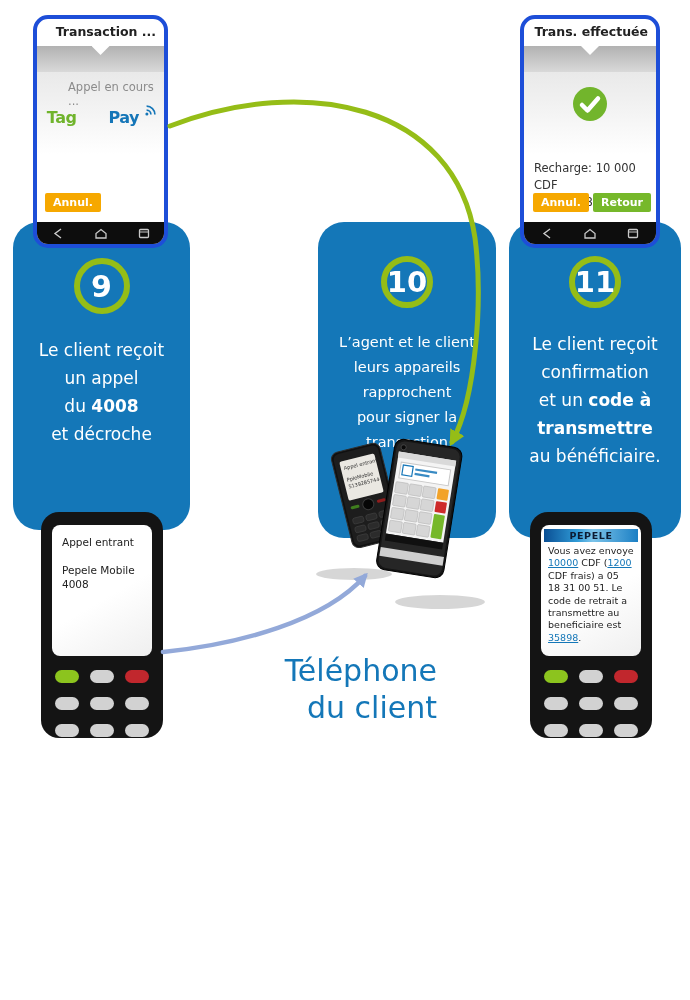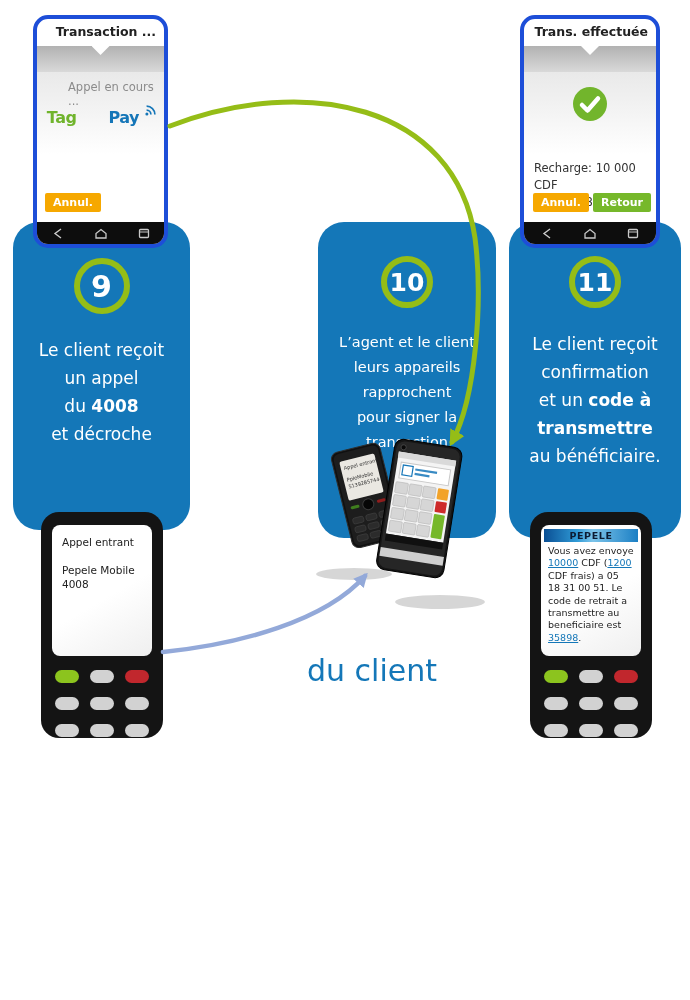--- a/index.html
+++ b/index.html
@@ -7,21 +7,21 @@
           font-family:"DejaVu Sans","Liberation Sans",sans-serif;}
 
   
   .card{position:absolute;background:#1477b8;border-radius:26px;color:#fff;text-align:center;z-index:1;}
   #card9{left:13px;top:222px;width:177px;height:308px;}
   #card10{left:318px;top:222px;width:178px;height:316px;}
   #card11{left:509px;top:222px;width:172px;height:316px;}
   .badge{box-sizing:border-box;width:56px;height:56px;border:6px solid #95bd17;border-radius:50%;
          margin:36px auto 22px;display:flex;align-items:center;justify-content:center;
          font-weight:bold;font-size:30px;color:#fff;}
-  #card10 .badge,#card11 .badge{width:52px;height:52px;font-size:25px;margin:34px auto 22px;}
+  #card10 .badge,#card11 .badge{width:52px;height:52px;font-size:29px;margin:34px auto 22px;}
   .step-text{padding:0 4px;}
   .step-text .ln{white-space:nowrap;}
   #card9 .step-text{font-size:17px;line-height:28px;}
   #card10 .step-text{font-size:14.5px;line-height:25px;}
   #card11 .step-text{font-size:17px;line-height:28px;}
   .b{font-weight:bold;}
 
   
   .sphone{position:absolute;box-sizing:border-box;background:#fff;border:4px solid #1d4ed8;
           border-radius:15px;overflow:hidden;z-index:3;}
@@ -282,20 +282,21 @@
       <span class="key"></span>
       <span class="key"></span>
       <span class="key"></span>
       <span class="key"></span>
       <span class="key"></span>
       <span class="key"></span>
     </div>
   </div>
 
   <div class="caption">
+    <div>Téléphone</div>
     <div>du client</div>
   </div>
 
   <svg class="arrows" width="690" height="1000" viewBox="0 0 690 1000">
     <defs>
       <marker id="mGreen" viewBox="0 0 10 10" refX="7" refY="5" markerWidth="16" markerHeight="16" markerUnits="userSpaceOnUse" orient="auto">
         <path d="M0 0 L10 5 L0 10 Z" fill="#95bd17"></path>
       </marker>
       <marker id="mBlue" viewBox="0 0 10 10" refX="7" refY="5" markerWidth="14" markerHeight="14" markerUnits="userSpaceOnUse" orient="auto">
         <path d="M0 0 L10 5 L0 10 Z" fill="#93a9d9"></path>

